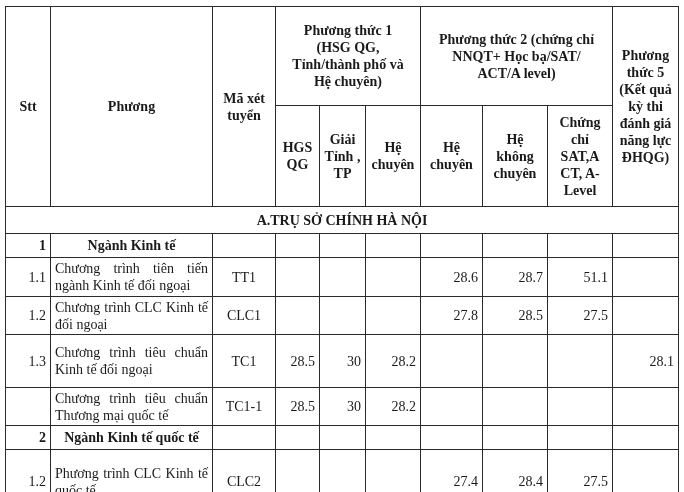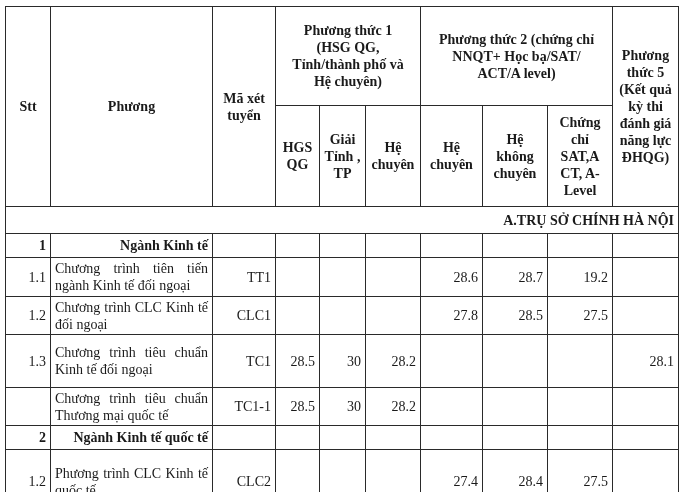--- a/index.html
+++ b/index.html
@@ -13,21 +13,21 @@
   }
   table.adm td, table.adm th {
     border: 1.3px solid #2a2a2a;
     padding: 0 4px;
     vertical-align: middle;
     line-height: 17px;
   }
   th { font-weight: bold; text-align: center; }
   .c { text-align: right; }
   .r { text-align: right; }
-  .l { text-align: right; font-family: Liberation Serif, serif; }
+  .l { text-align: center; font-family: Liberation Serif, serif; }
   .b { font-weight: bold; }
   .just { text-align: justify; text-align-last: left; }
 </style>
 </head>
 <body>
 
 <table class="adm">
   <colgroup>
     <col style="width:45px">
       <col style="width:162px">
@@ -78,21 +78,21 @@
 
     <tr style="height:39px">
       <td class="r">1.1</td>
       <td class="just">Chương trình tiên tiến ngành Kinh tế đối ngoại</td>
       <td class="l">TT1</td>
       <td class="c"></td>
       <td class="c"></td>
       <td class="c"></td>
       <td class="c">28.6</td>
       <td class="c">28.7</td>
-      <td class="c">19.2</td>
+      <td class="c">51.1</td>
       <td class="c"></td>
     </tr>
 
     <tr style="height:38px">
       <td class="r">1.2</td>
       <td class="just">Chương trình CLC Kinh tế đối ngoại</td>
       <td class="l">CLC1</td>
       <td class="c"></td>
       <td class="c"></td>
       <td class="c"></td>

